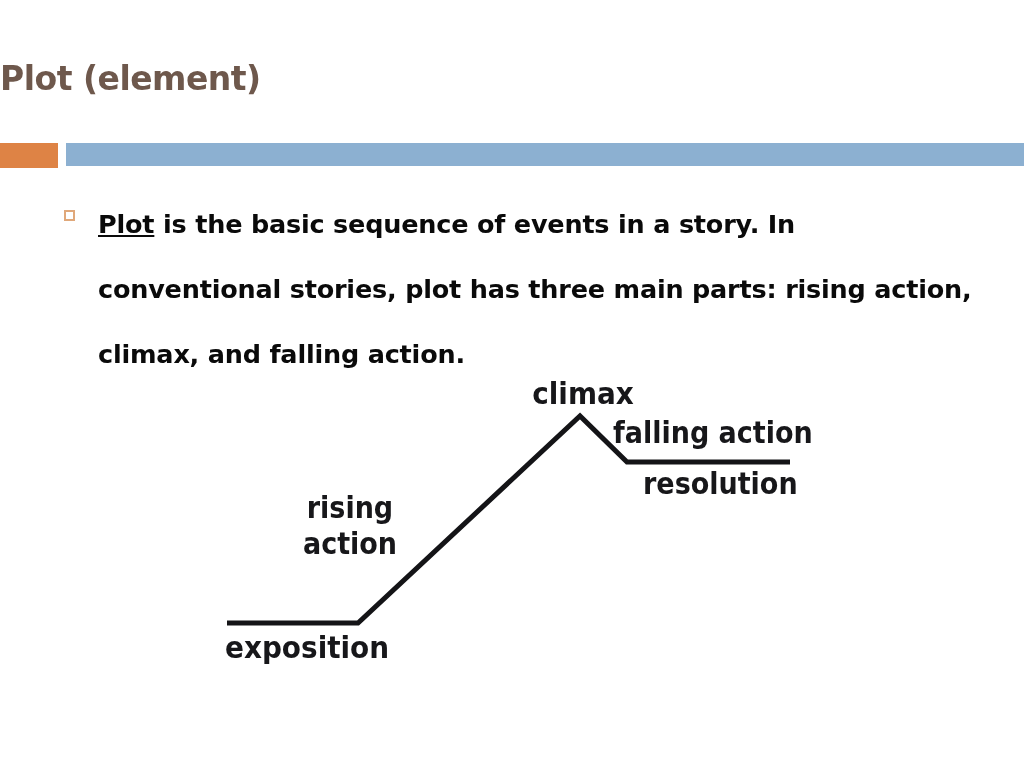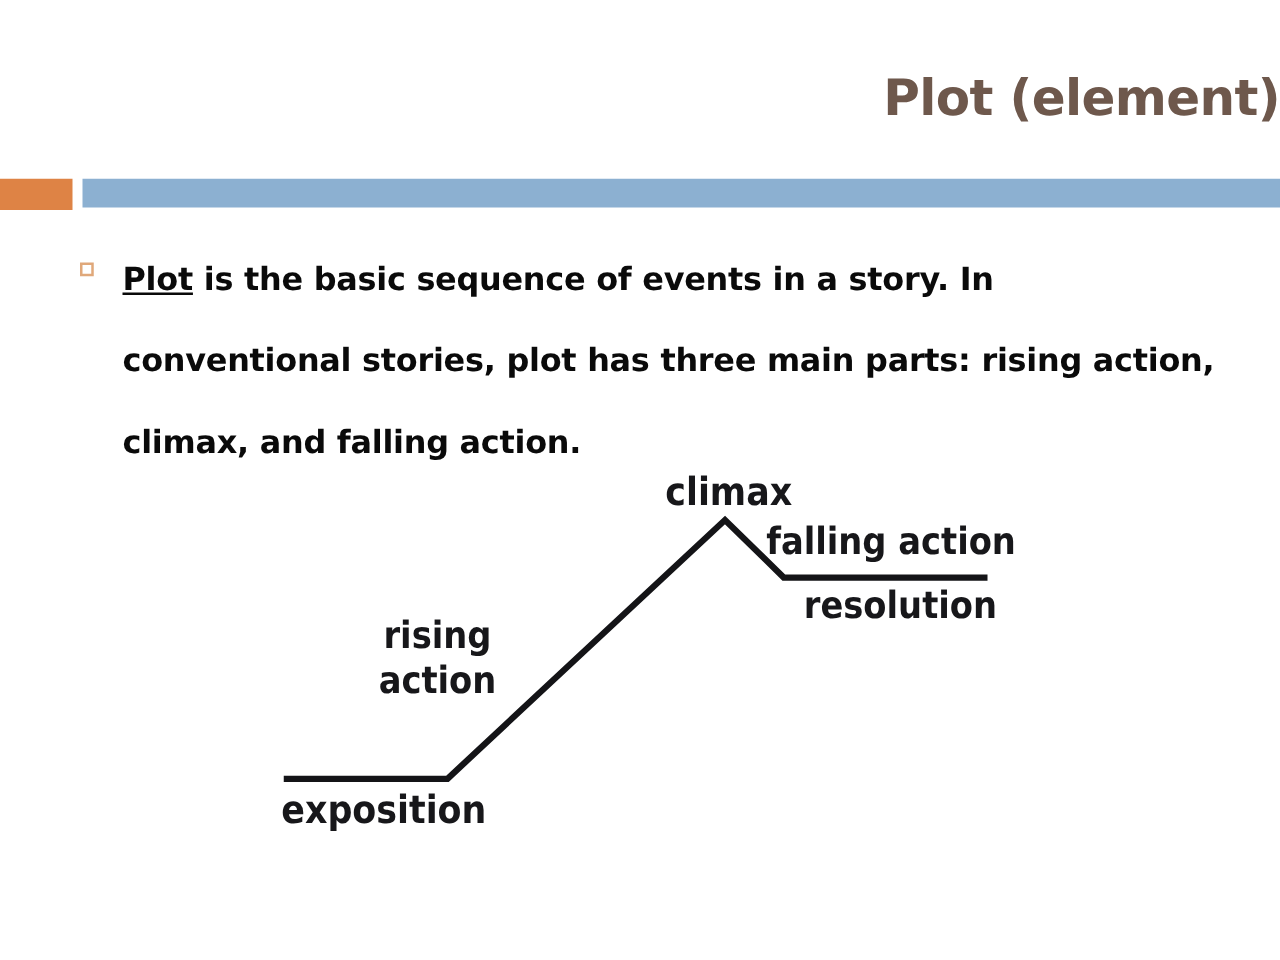--- a/index.html
+++ b/index.html
@@ -21,24 +21,24 @@
     inset: 0;
     background: #ffffff;
   }
 
   
   .slide-title {
     position: absolute;
     left: 0;
     top: 52px;
     width: 1024px;
-    text-align: right;
+    text-align: left;
     font-family: "DejaVu Sans", sans-serif;
     font-weight: bold;
-    font-size: 40px;
+    font-size: 33px;
     line-height: 54px;
     letter-spacing: -0.5px;
     color: #6E584C;
     white-space: nowrap;
   }
 
   
   .bar-accent {
     position: absolute;
     left: 0;

